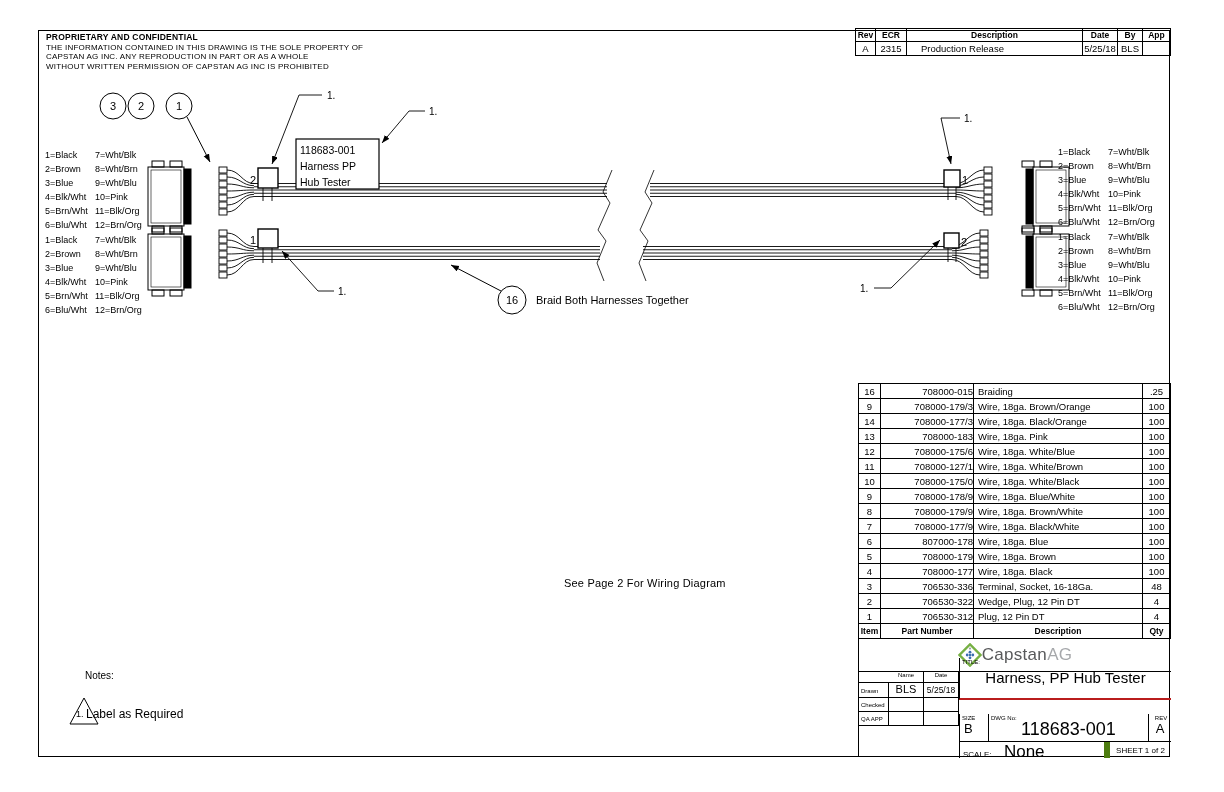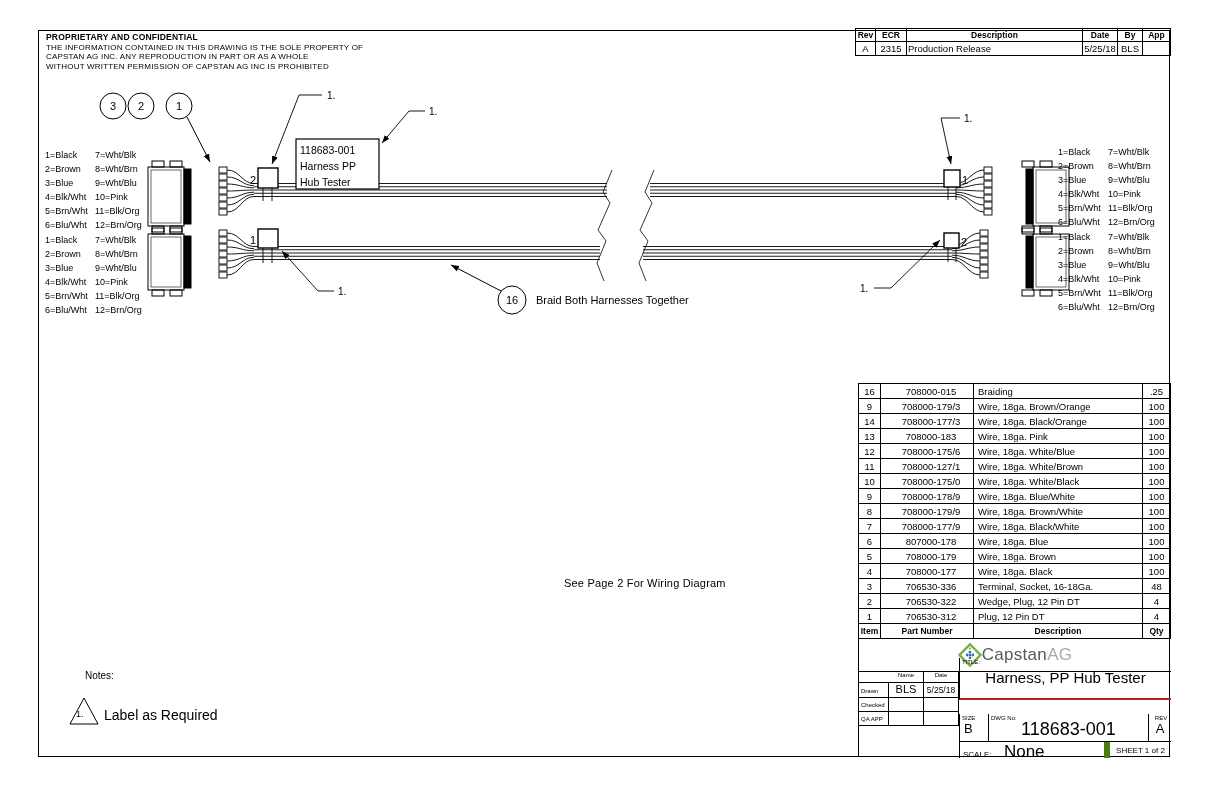--- a/index.html
+++ b/index.html
@@ -15,30 +15,30 @@
 
   
   table { border-collapse:collapse; table-layout:fixed; }
   td, th { border:1px solid #000; overflow:hidden; white-space:nowrap; }
 
   
   .rev-table { position:absolute; left:855px; top:28px; width:315px; }
   .rev-table th { font-size:8.5px; font-weight:bold; height:13px; text-align:center; }
   .rev-table td { font-size:9.5px; height:14px; }
   .rev-table td.c { text-align:center; }
-  .rev-table td.l { text-align:left; padding-left:1px; }
+  .rev-table td.l { text-align:left; padding-left:14px; }
 
   
   .legend-col { position:absolute; font-size:9px; line-height:14px; white-space:nowrap; }
 
   
   .bom-table { position:absolute; left:858px; top:383px; width:312px; }
   .bom-table td { font-size:9.5px; height:15px; }
   .bom-table .i { text-align:center; }
-  .bom-table .p { text-align:center; padding-left:8px; }
+  .bom-table .p { text-align:right; padding-left:8px; }
   .bom-table .d { text-align:left; padding-left:4px; }
   .bom-table .q { text-align:center; }
   .bom-table .head td { font-weight:bold; font-size:8.5px; text-align:center; padding:0; }
 
   
   .tblock { position:absolute; left:858px; top:638px; width:312px; height:119px; border-top:1px solid #000; border-left:1px solid #000; }
   .tb-box { position:absolute; border:0 solid #000; }
   .logo-row { left:0; top:0; width:312px; height:33px; border-bottom:1px solid #000; display:flex; align-items:center; justify-content:center; gap:0; }
   .logo-brand { font-size:17px; color:#58595b; letter-spacing:.3px; }
   .logo-brand .ag { color:#a6a8ab; }
@@ -531,17 +531,17 @@
     <div class="tb-box" style="left:100px; top:103px; width:145px; height:16px; border-left:1px solid #000;">
       <span style="font-size:8px; padding-left:3px;">SCALE:</span>
       <span style="font-size:17px; padding-left:8px;margin-top:40px;">None</span>
     </div>
     <div class="tb-box sheet-note" style="left:245px; top:103px; width:67px; height:16px; border-left:6px solid #4d7c0f; text-align:center; padding-top:4px;">SHEET 1 of 2</div>
   </div>
 
   <div class="notes">
     <div>Notes:</div>
   </div>
-  <div class="abs" style="left:104px; top:707px; font-size:14px;">Label as Required</div>
+  <div class="abs" style="left:86px; top:707px; font-size:12px;">Label as Required</div>
 
   <div class="seepage">See Page 2 For Wiring Diagram</div>
 
 </div>
 
 </body></html>

